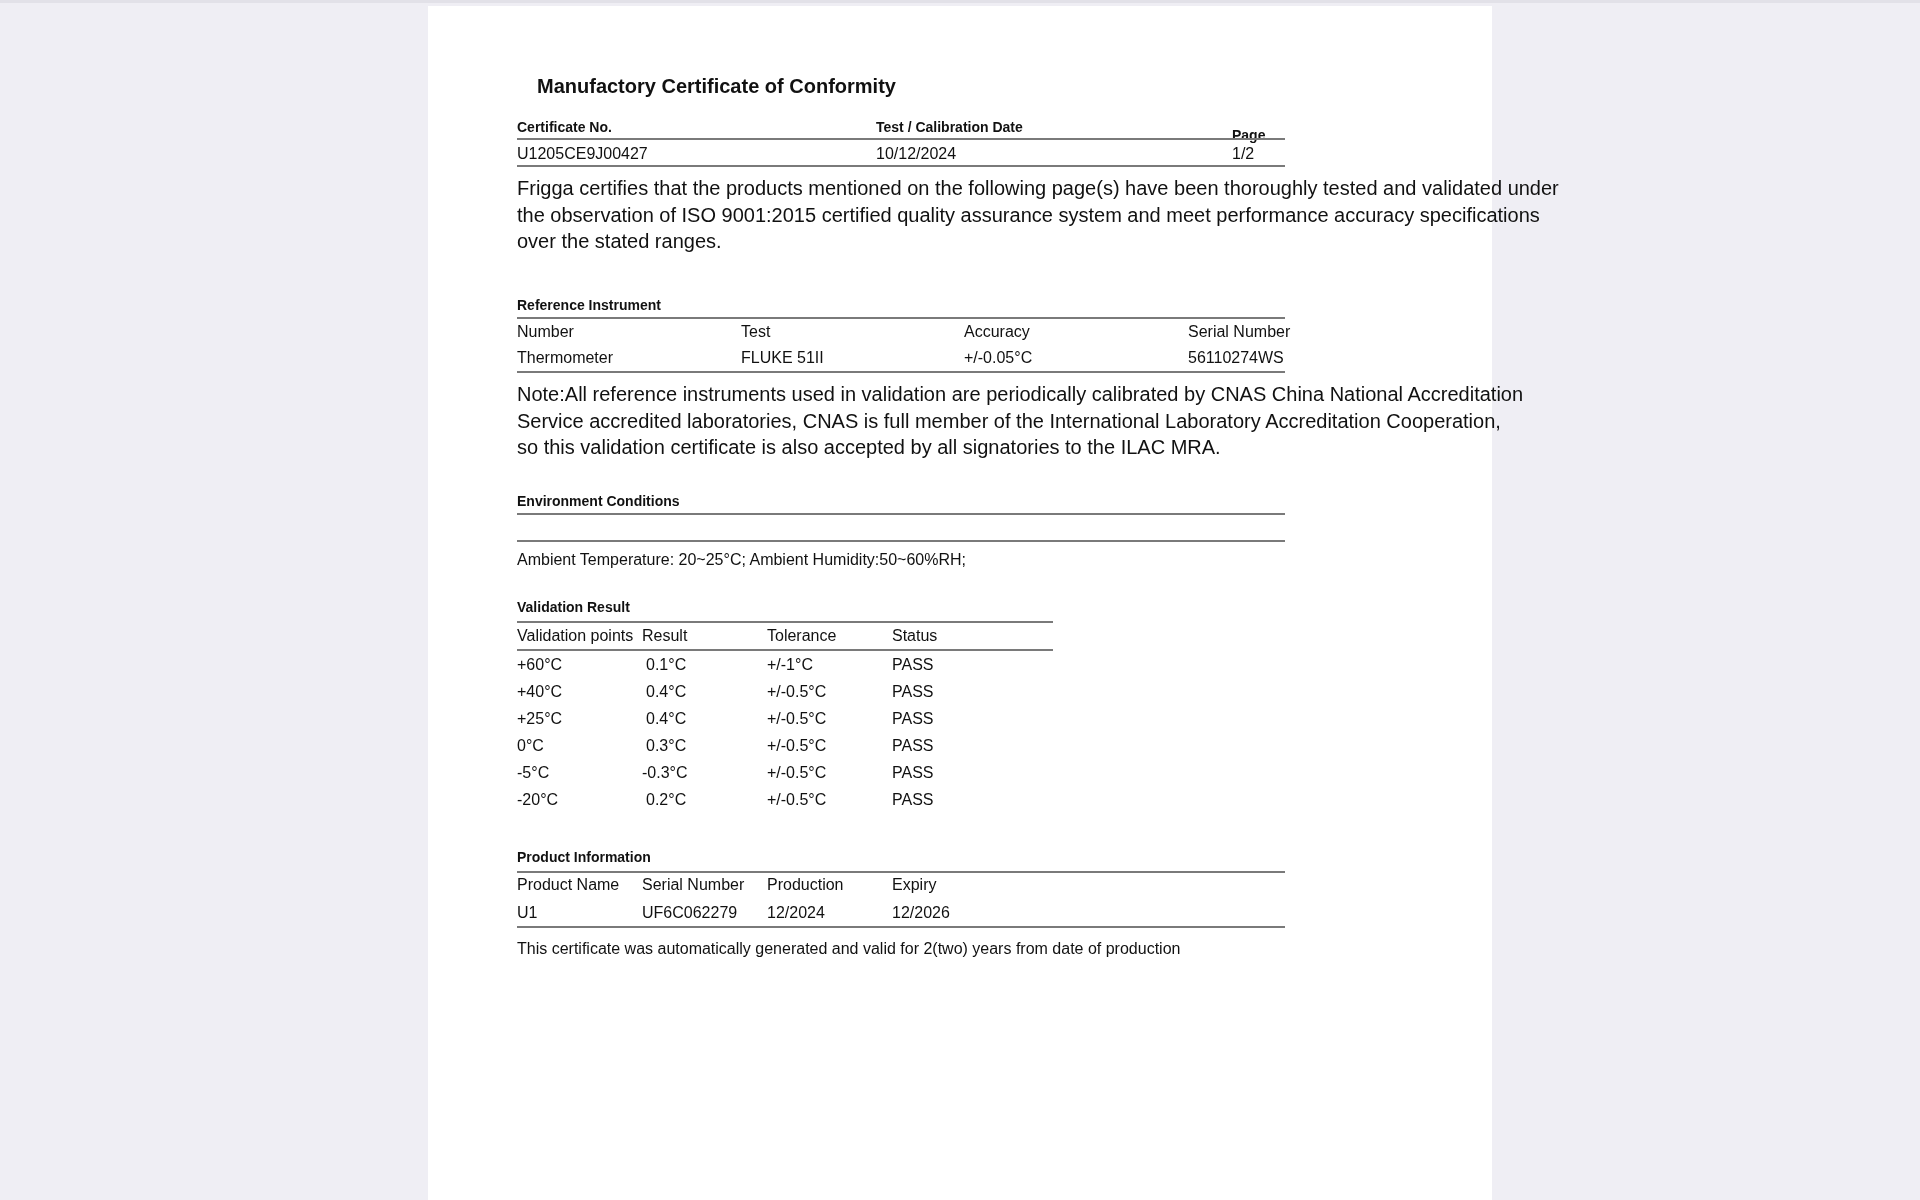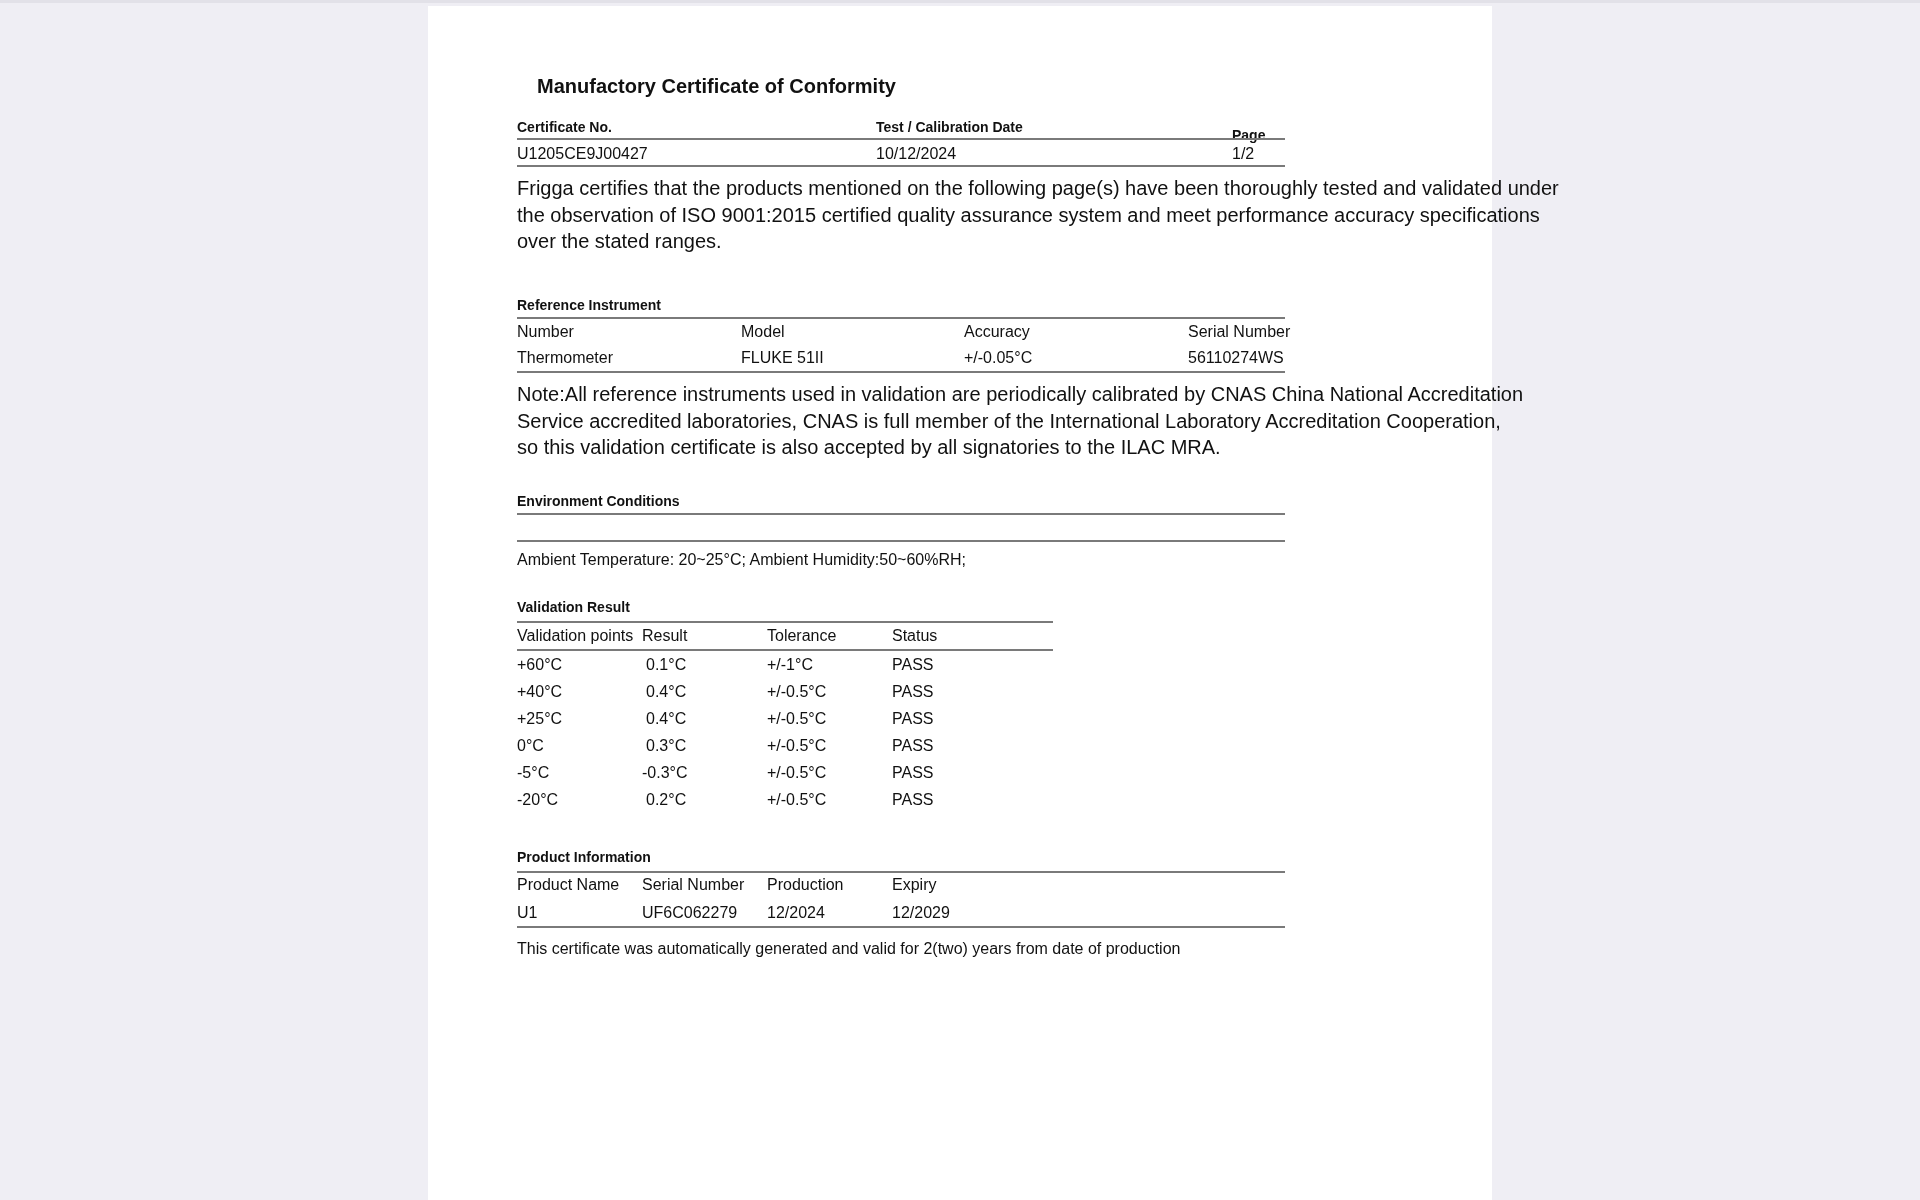--- a/index.html
+++ b/index.html
@@ -77,21 +77,21 @@
 
   <div class="para" style="top:169px;">
     <div>Frigga certifies that the products mentioned on the following page(s) have been thoroughly tested and validated under</div>
     <div>the observation of ISO 9001:2015 certified quality assurance system and meet performance accuracy specifications</div>
     <div>over the stated ranges.</div>
   </div>
 
   <div class="abs hdr" style="left:89px; top:291px;">Reference Instrument</div>
   <div class="rule" style="left:89px; top:311px; width:768px;"></div>
   <div class="abs txt" style="left:89px; top:318px;">Number</div>
-  <div class="abs txt" style="left:313px; top:318px;">Model</div>
+  <div class="abs txt" style="left:313px; top:318px;">Test</div>
   <div class="abs txt" style="left:536px; top:318px;">Accuracy</div>
   <div class="abs txt" style="left:760px; top:318px;">Serial Number</div>
   <div class="abs txt" style="left:89px; top:344px;">Thermometer</div>
   <div class="abs txt" style="left:313px; top:344px;">FLUKE 51II</div>
   <div class="abs txt" style="left:536px; top:344px;">+/-0.05°C</div>
   <div class="abs txt" style="left:760px; top:344px;">56110274WS</div>
   <div class="rule" style="left:89px; top:365px; width:768px;"></div>
 
   <div class="para" style="top:375px;">
     <div>Note:All reference instruments used in validation are periodically calibrated by CNAS China National Accreditation</div>
@@ -151,17 +151,17 @@
 
   <div class="abs hdr" style="left:89px; top:843px;">Product Information</div>
   <div class="rule" style="left:89px; top:865px; width:768px;"></div>
   <div class="abs txt" style="left:89px; top:871px;">Product Name</div>
   <div class="abs txt" style="left:214px; top:871px;">Serial Number</div>
   <div class="abs txt" style="left:339px; top:871px;">Production</div>
   <div class="abs txt" style="left:464px; top:871px;">Expiry</div>
   <div class="abs txt" style="left:89px; top:899px;">U1</div>
   <div class="abs txt" style="left:214px; top:899px;">UF6C062279</div>
   <div class="abs txt" style="left:339px; top:899px;">12/2024</div>
-  <div class="abs txt" style="left:464px; top:899px;">12/2029</div>
+  <div class="abs txt" style="left:464px; top:899px;">12/2026</div>
   <div class="rule" style="left:89px; top:920px; width:768px;"></div>
 
   <div class="abs txt" style="left:89px; top:935px;">This certificate was automatically generated and valid for 2(two) years from date of production</div>
 </div>
 
 </body></html>

